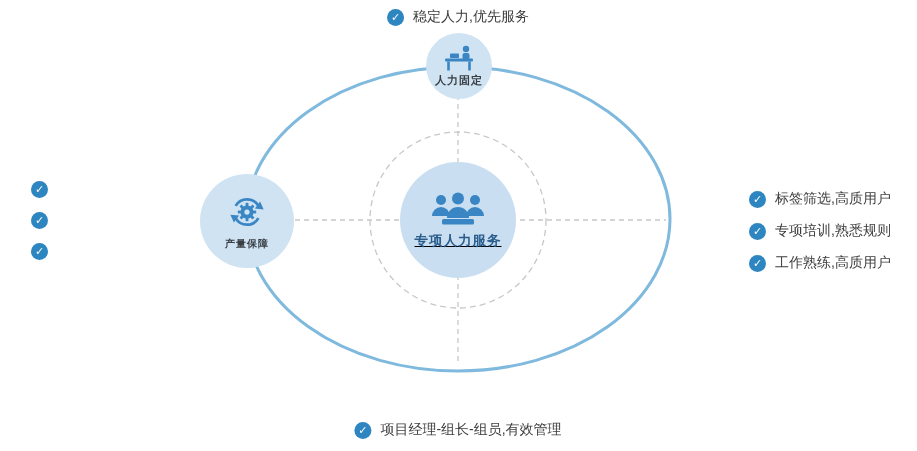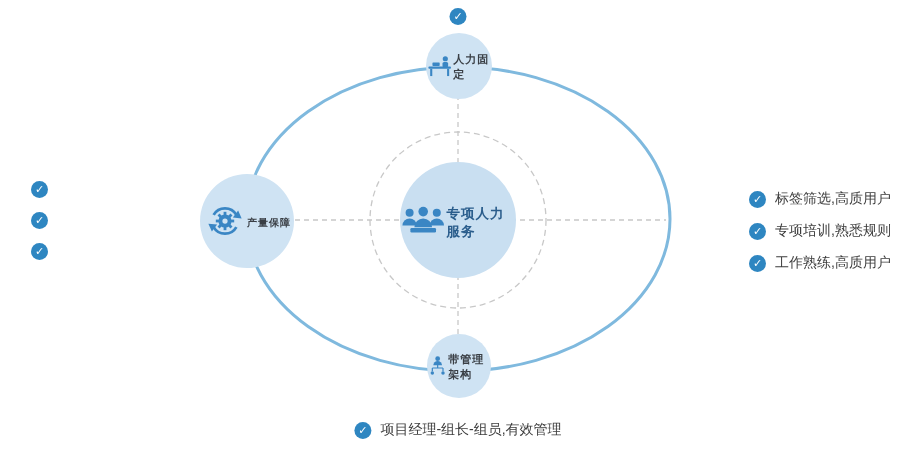--- a/index.html
+++ b/index.html
@@ -3,27 +3,27 @@
 <meta charset="utf-8">
 <style>
   html,body{margin:0;padding:0;background:#fff;}
   .stage{
     position:relative;width:917px;height:451px;background:#fff;overflow:hidden;
     font-family:"Liberation Sans","DejaVu Sans",sans-serif;
   }
   .layer{position:absolute;left:0;top:0;width:917px;height:451px;}
   .node{
     position:absolute;border-radius:50%;background:#cfe3f3;
-    display:flex;flex-direction:row;align-items:center;justify-content:center;
+    display:flex;flex-direction:column;align-items:center;justify-content:center;
     box-sizing:border-box;
   }
   .node-label{font-weight:700;color:#3a3f45;letter-spacing:1px;}
   .node-label.small{font-size:11px;margin-top:2px;}
   .node-label.big{font-size:10px;margin-top:4px;}
-  .center-node{background:#c9dff1;}
+  .center-node{background:#c9dff1;text-decoration:underline;}
   .center-label{font-weight:700;font-size:13.5px;color:#2a5d8c;margin-top:5px;letter-spacing:1px;}
   .callout{position:absolute;}
   .callout-item{
     display:flex;align-items:center;gap:9px;margin-bottom:14px;
     font-size:14px;color:#3d3d3d;white-space:nowrap;
   }
   .check{
     width:17px;height:17px;border-radius:50%;background:#2e86c1;color:#fff;
     font-size:11px;font-weight:700;display:flex;align-items:center;justify-content:center;
     flex:0 0 17px;line-height:1;
@@ -87,38 +87,25 @@
         <rect x="22.4" y="13.5" width="3.2" height="6" transform="rotate(270 24 24)"></rect>
         <rect x="22.4" y="13.5" width="3.2" height="6" transform="rotate(315 24 24)"></rect>
         <circle cx="24" cy="24" r="7.5"></circle>
       </g>
       <circle cx="24" cy="24" r="3" fill="#cfe3f3"></circle>
     </svg>
     <div class="node-label big">产量保障</div>
   </div>
 
 
-  <div class="node" style="left:427px;top:334px;width:64px;height:64px;">
-    <svg width="30" height="30" viewBox="0 0 32 32">
-      <g fill="#3a86c4">
-        <circle cx="16" cy="5" r="3.6"></circle>
-        <path d="M9.5,15 a6.5,6.5 0 0 1 13,0 z"></path>
-      </g>
-      <g stroke="#3a86c4" stroke-width="1.8" fill="none">
-        <path d="M16,14 v5 M8,19 h16 M8,19 v5 M24,19 v5"></path>
-      </g>
-      <circle cx="8" cy="26.5" r="2.6" fill="#3a86c4"></circle>
-      <circle cx="24" cy="26.5" r="2.6" fill="#3a86c4"></circle>
-    </svg>
-    <div class="node-label small">带管理架构</div>
-  </div>
 
   <div class="callout centered-x" style="top:8px;">
     <div class="callout-item">
       <span class="check">✓</span>
+      <span>稳定人力,优先服务</span>
     </div>
   </div>
 
   <div class="callout" style="left:31px;top:181px;">
     <div class="callout-item">
       <span class="check">✓</span>
     </div>
     <div class="callout-item">
       <span class="check">✓</span>
     </div>

